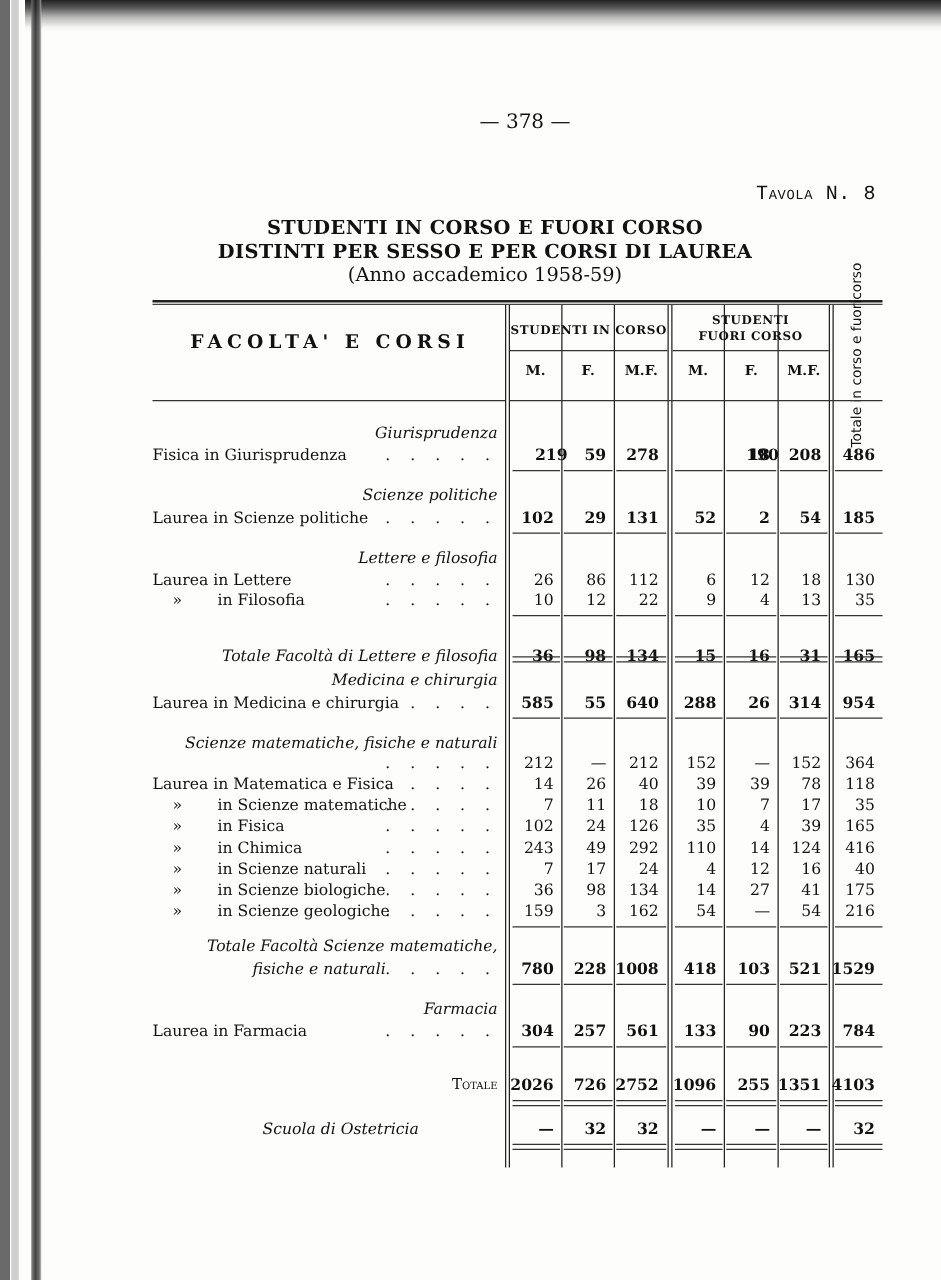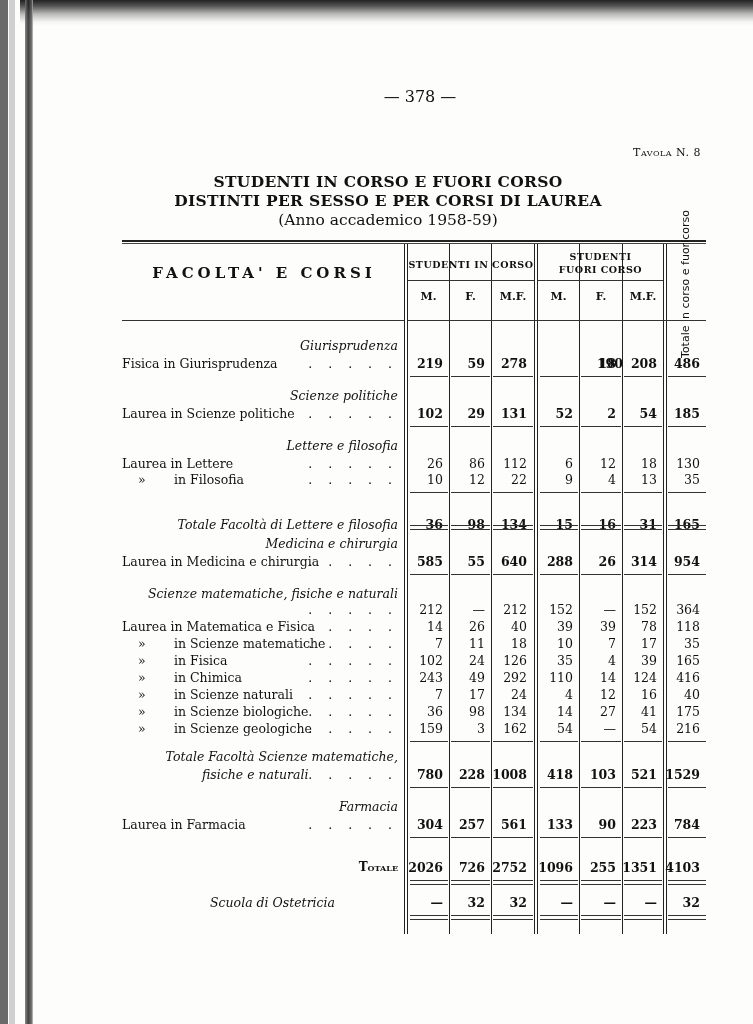--- a/index.html
+++ b/index.html
@@ -6,21 +6,21 @@
   body { width:753px; height:1024px; background:#fdfdfb; position:relative; overflow:hidden;
          font-family:"DejaVu Serif", serif; color:#111; }
   .scan-top { position:absolute; left:20px; top:0; width:733px; height:26px;
     background:linear-gradient(to bottom, #222 0px, #555 6px, rgba(120,120,120,0.5) 14px, rgba(200,200,200,0.15) 22px, transparent 26px); }
   .scan-left { position:absolute; left:0; top:0; width:8px; height:1024px; background:#6a6a6a; }
   .scan-left2 { position:absolute; left:9px; top:0; width:6px; height:1024px; background:#cfcfcf; }
   .scan-left3 { position:absolute; left:25px; top:0; width:8px; height:1024px;
     background:linear-gradient(to right, #777, #222 40%, #555 80%, #bbb); opacity:0.85; }
 
   .page-num { position:absolute; left:0; width:840px; top:87px; text-align:center; font-size:16px; }
-  .tavola { position:absolute; right:52px; top:146px; font-size:11px; letter-spacing:0.5px; }
+  .tavola { position:absolute; right:52px; top:146px; font-size:16px; letter-spacing:0.5px;font-family:Liberation Mono, monospace; }
   .tavola .sc { font-variant:small-caps; }
   .title1, .title2, .title3 { position:absolute; left:108px; width:560px; text-align:center; }
   .title1 { top:172px; font-size:15.5px; font-weight:bold; letter-spacing:0.3px; }
   .title2 { top:191px; font-size:15.5px; font-weight:bold; letter-spacing:0.3px; }
   .title3 { top:211px; font-size:15.5px; }
 
   .tbl { position:absolute; left:122px; top:240px; width:584px; }
   .rule-top { position:absolute; left:0; top:0; width:584px; height:4px; border-top:2px solid #222; border-bottom:1px solid #444; box-sizing:border-box; }
   .hdr-title { position:absolute; left:8px; top:22px; width:268px; text-align:center;
     font-size:15px; font-weight:bold; letter-spacing:4px; line-height:22px; }
@@ -97,21 +97,21 @@
   <div class="cat" style="top:98px">Giurisprudenza</div>
   <div class="cat" style="top:148px">Scienze politiche</div>
   <div class="cat" style="top:198px">Lettere e filosofia</div>
   <div class="cat" style="top:296px">Medicina e chirurgia</div>
   <div class="cat" style="top:346px">Scienze matematiche, fisiche e naturali</div>
   <div class="cat" style="top:559px">Farmacia</div>
 
   <div id="rows">
       <div class="row bold" style="top: 116px;">
         <div class="lbl"><span>Fisica in Giurisprudenza</span><span class="dots">. . . . .</span></div>
-        <div class="c" style="left: 285px; width: 36px;">219</div>
+        <div class="c" style="left: 285px; width: 36px; padding-left: 11px;">219</div>
         <div class="c" style="left: 327px; width: 36px;">59</div>
         <div class="c" style="left: 369px; width: 36px;">278</div>
         <div class="c" style="left: 437px; width: 36px; padding-left: 28px;">190</div>
         <div class="c" style="left: 458px; width: 36px;">18</div>
         <div class="c" style="left: 499px; width: 36px;">208</div>
         <div class="c" style="left: 542px; width: 36px;">486</div>
       </div>
       <div class="hl" style="left: 288px; width: 38px; top: 136px;"></div>
       <div class="hl" style="left: 329px; width: 39px; top: 136px;"></div>
       <div class="hl" style="left: 371px; width: 40px; top: 136px;"></div>
@@ -317,21 +317,21 @@
       </div>
       <div class="hl" style="left: 288px; width: 38px; top: 597px;"></div>
       <div class="hl" style="left: 329px; width: 39px; top: 597px;"></div>
       <div class="hl" style="left: 371px; width: 40px; top: 597px;"></div>
       <div class="hl" style="left: 418px; width: 38px; top: 597px;"></div>
       <div class="hl" style="left: 459px; width: 40px; top: 597px;"></div>
       <div class="hl" style="left: 502px; width: 38px; top: 597px;"></div>
       <div class="hl" style="left: 546px; width: 38px; top: 597px;"></div>
       <div class="row bold" style="top: 620px;">
         <div class="lbl">
-          <span style="position: absolute; right: 4px; font-variant: small-caps; font-size: 12px; font-weight: bold;">Totale</span>
+          <span style="position: absolute; right: 4px; font-variant: small-caps; font-size: 12px; font-weight: normal;">Totale</span>
         </div>
         <div class="c" style="left: 285px; width: 36px;">2026</div>
         <div class="c" style="left: 327px; width: 36px;">726</div>
         <div class="c" style="left: 369px; width: 36px;">2752</div>
         <div class="c" style="left: 415px; width: 36px;">1096</div>
         <div class="c" style="left: 458px; width: 36px;">255</div>
         <div class="c" style="left: 499px; width: 36px;">1351</div>
         <div class="c" style="left: 542px; width: 36px;">4103</div>
       </div>
       <div class="hld" style="left: 288px; width: 38px; top: 640px;"></div>

